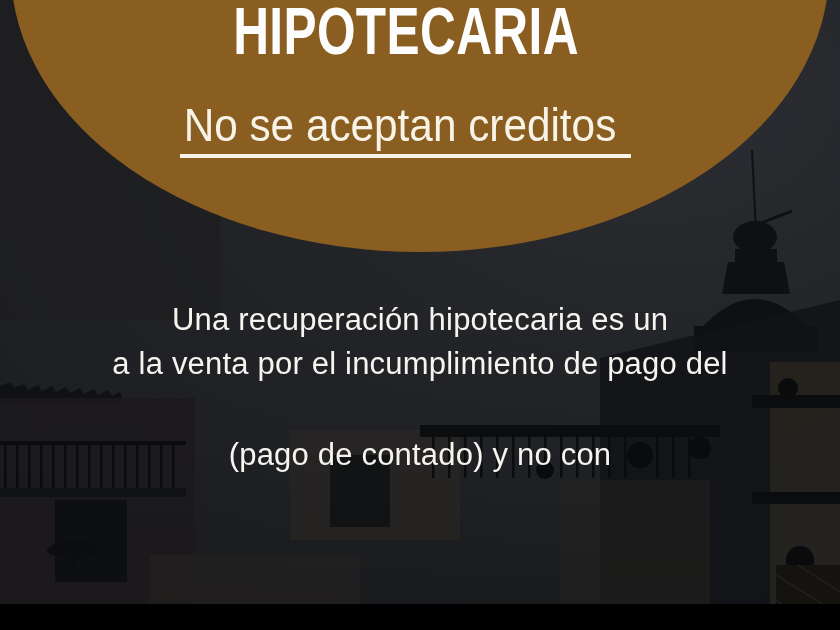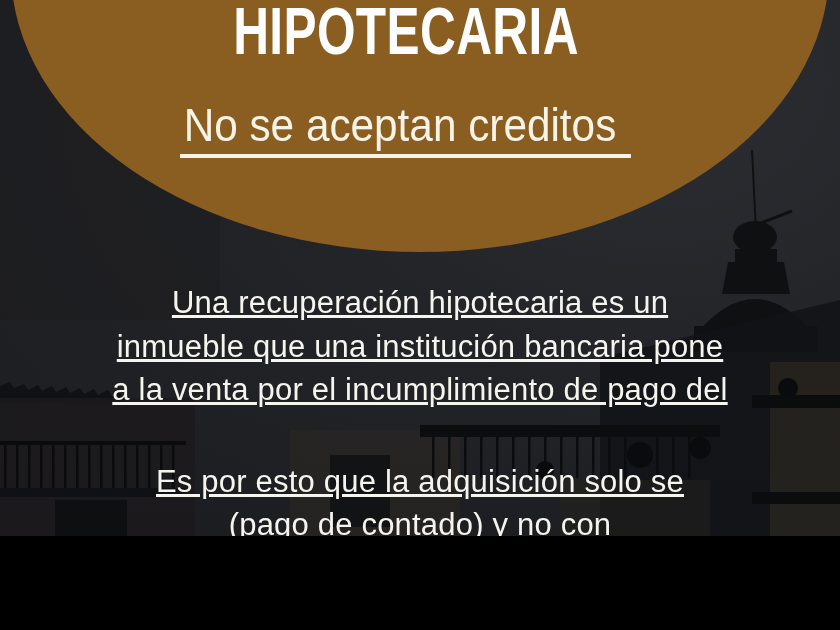--- a/index.html
+++ b/index.html
@@ -1,18 +1,18 @@
 <!DOCTYPE html>
 <html style="--circle-brown: #8a5e20; --bg-dark: #1f2023; --title-white: #fdfdfd; --subtitle-cream: #f8f3e7; --text-white: #f6f4ef;"><head>
 <meta charset="utf-8">
 <style>
   html,body{margin:0;padding:0;background:#000;}
   .canvas{
     position:relative;
-    width:840px;height:536px;
+    width:840px;height:604px;
     overflow:hidden;
     background:var(--bg-dark,#1f2023);
     font-family:"Liberation Sans","DejaVu Sans",sans-serif;
   }
   .bg{position:absolute;inset:0;display:block;}
   .header-circle{
     position:absolute;
     left:11px;top:-312px;
     width:818px;height:564px;
     border-radius:50%;
@@ -49,21 +49,21 @@
   .body-text{
     position:absolute;
     left:30px;right:30px;top:281px;
     text-align:center;
     color:var(--text-white,#f6f4ef);
     font-size:31px;
     line-height:43.5px;
     font-weight:300;
     letter-spacing:0.2px;
   }
-  .paragraph{margin:0;text-decoration:underline;}
+  .paragraph{margin:17px;}
   .paragraph + .paragraph{margin-top:48px;}
   .body-line{white-space:nowrap;}
 </style>
 </head>
 <body>
 
 <div class="canvas">
 
   <svg class="bg" width="840" height="630" viewBox="0 0 840 630" aria-hidden="true">
     <defs>
@@ -166,22 +166,20 @@
 
   <div class="title-row">HIPOTECARIA</div>
 
   <div class="subtitle-row">
     <span class="subtitle">No se aceptan creditos</span>
   </div>
 
   <div class="body-text">
     <div class="paragraph">
       <div class="body-line">Una recuperación hipotecaria es un</div>
-      <div class="body-line">inmueble que una institución bancaria pone</div>
       <div class="body-line">a la venta por el incumplimiento de pago del</div>
     </div>
     <div class="paragraph">
-      <div class="body-line">Es por esto que la adquisición solo se</div>
       <div class="body-line">(pago de contado) y no con</div>
     </div>
   </div>
 
 </div>
 
 </body></html>

